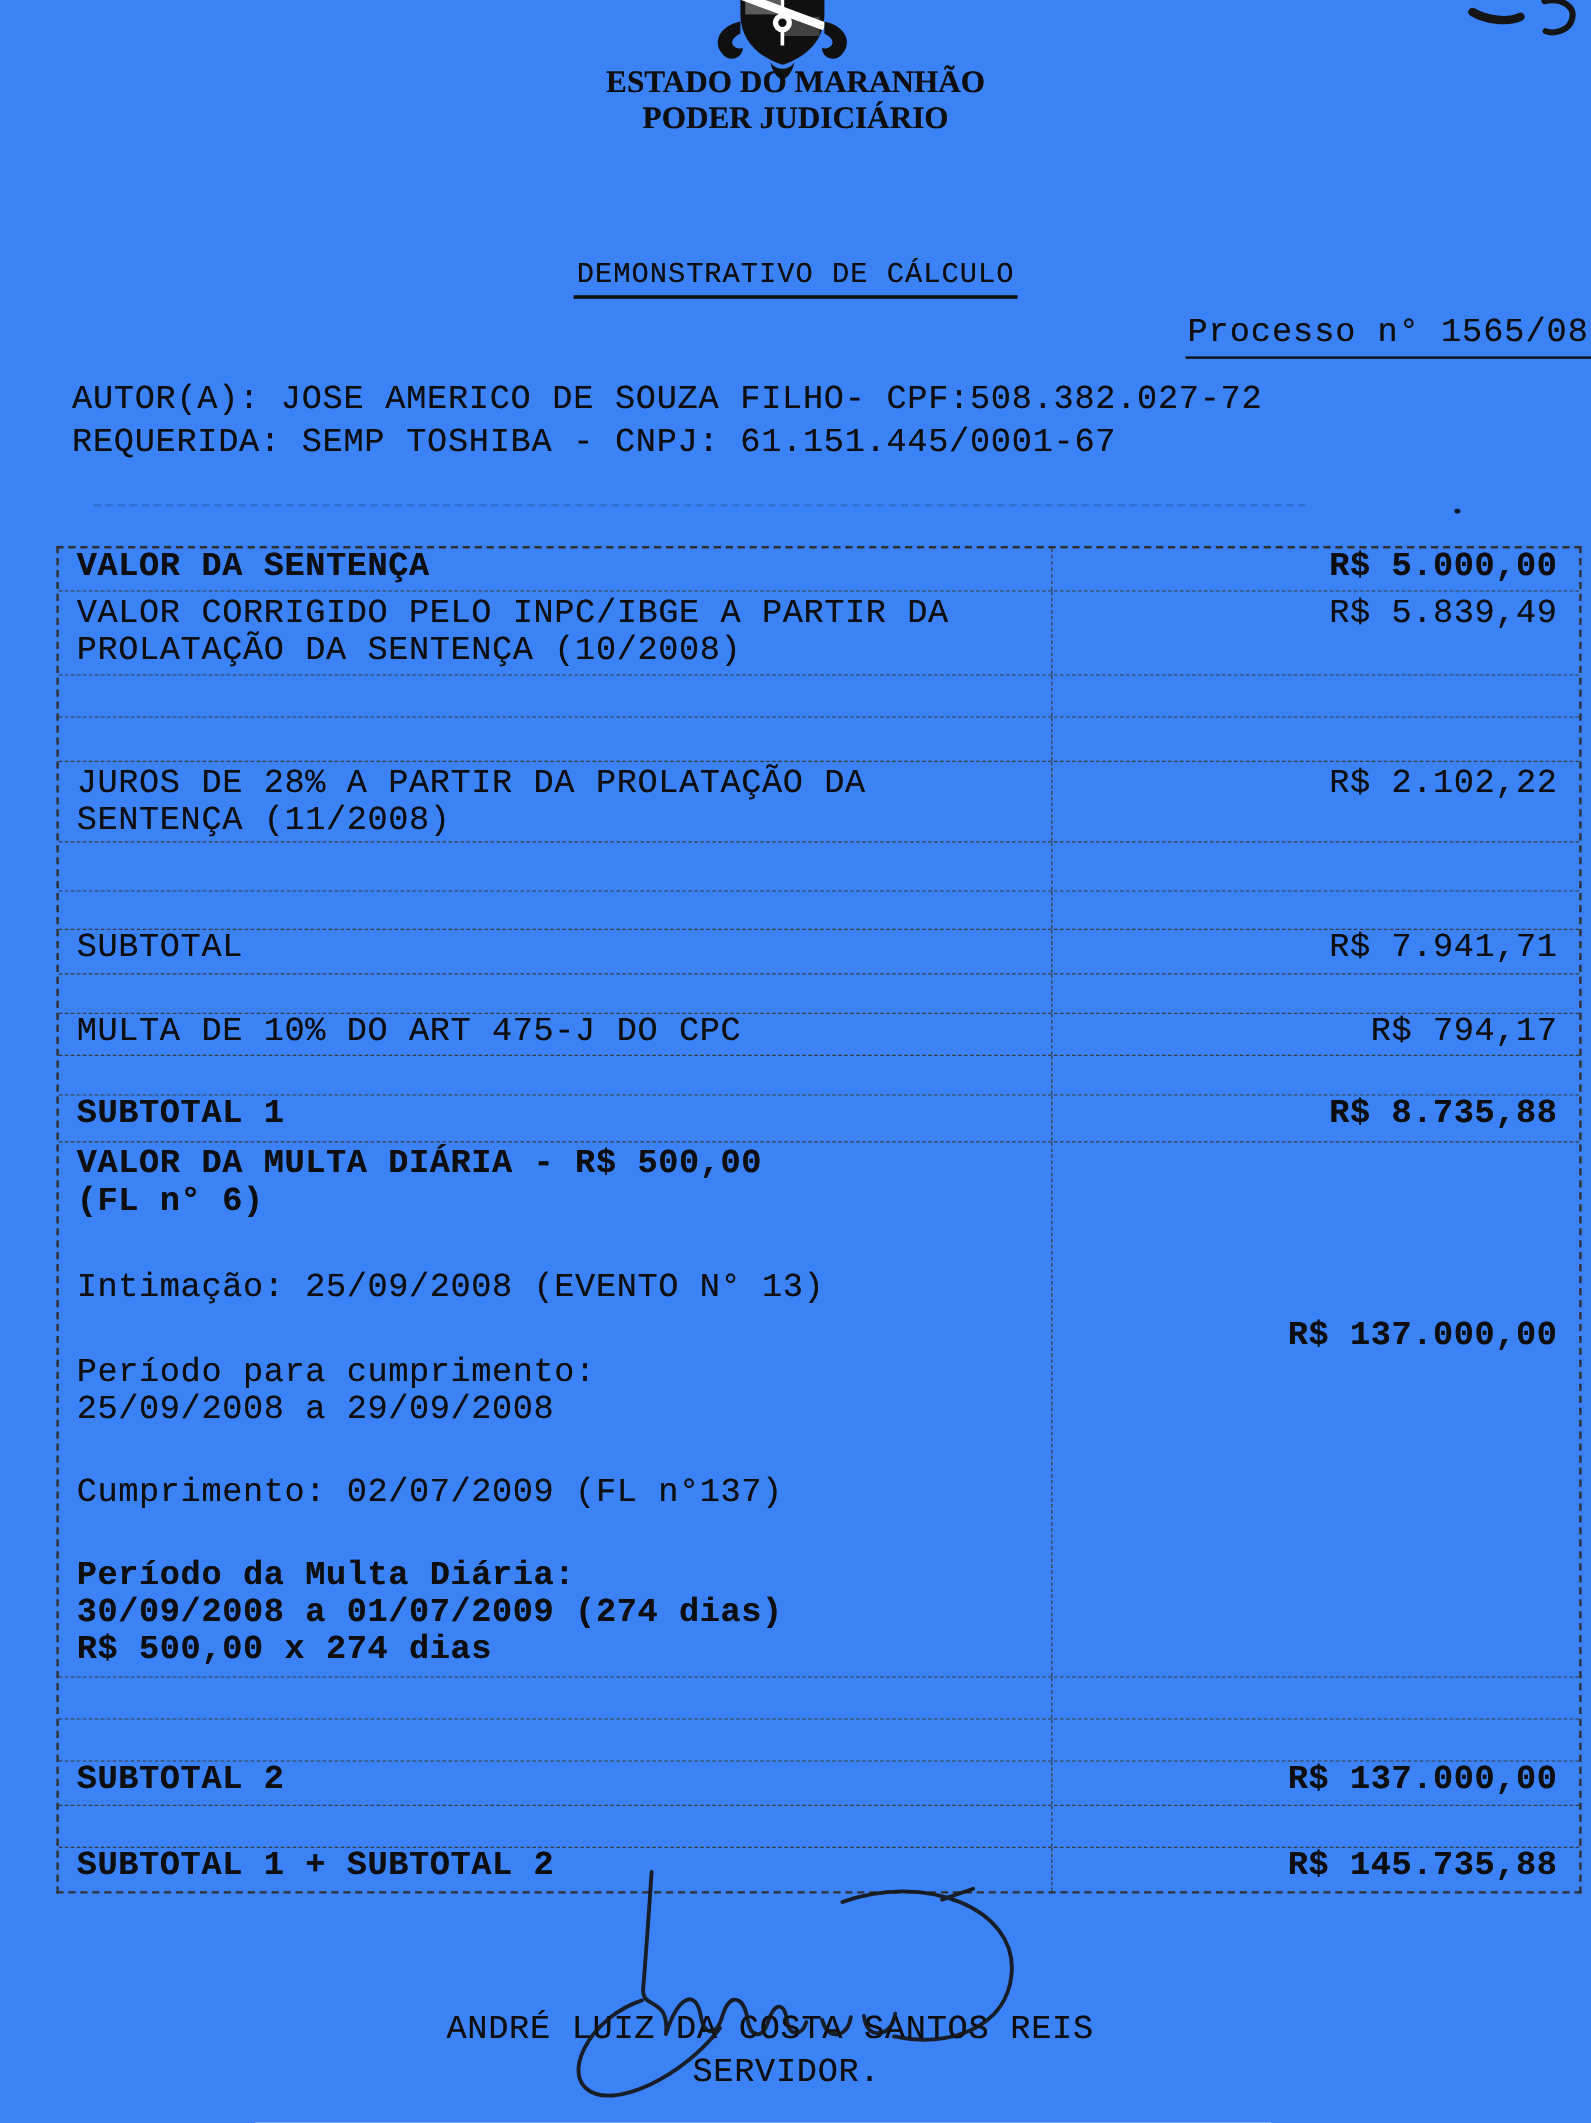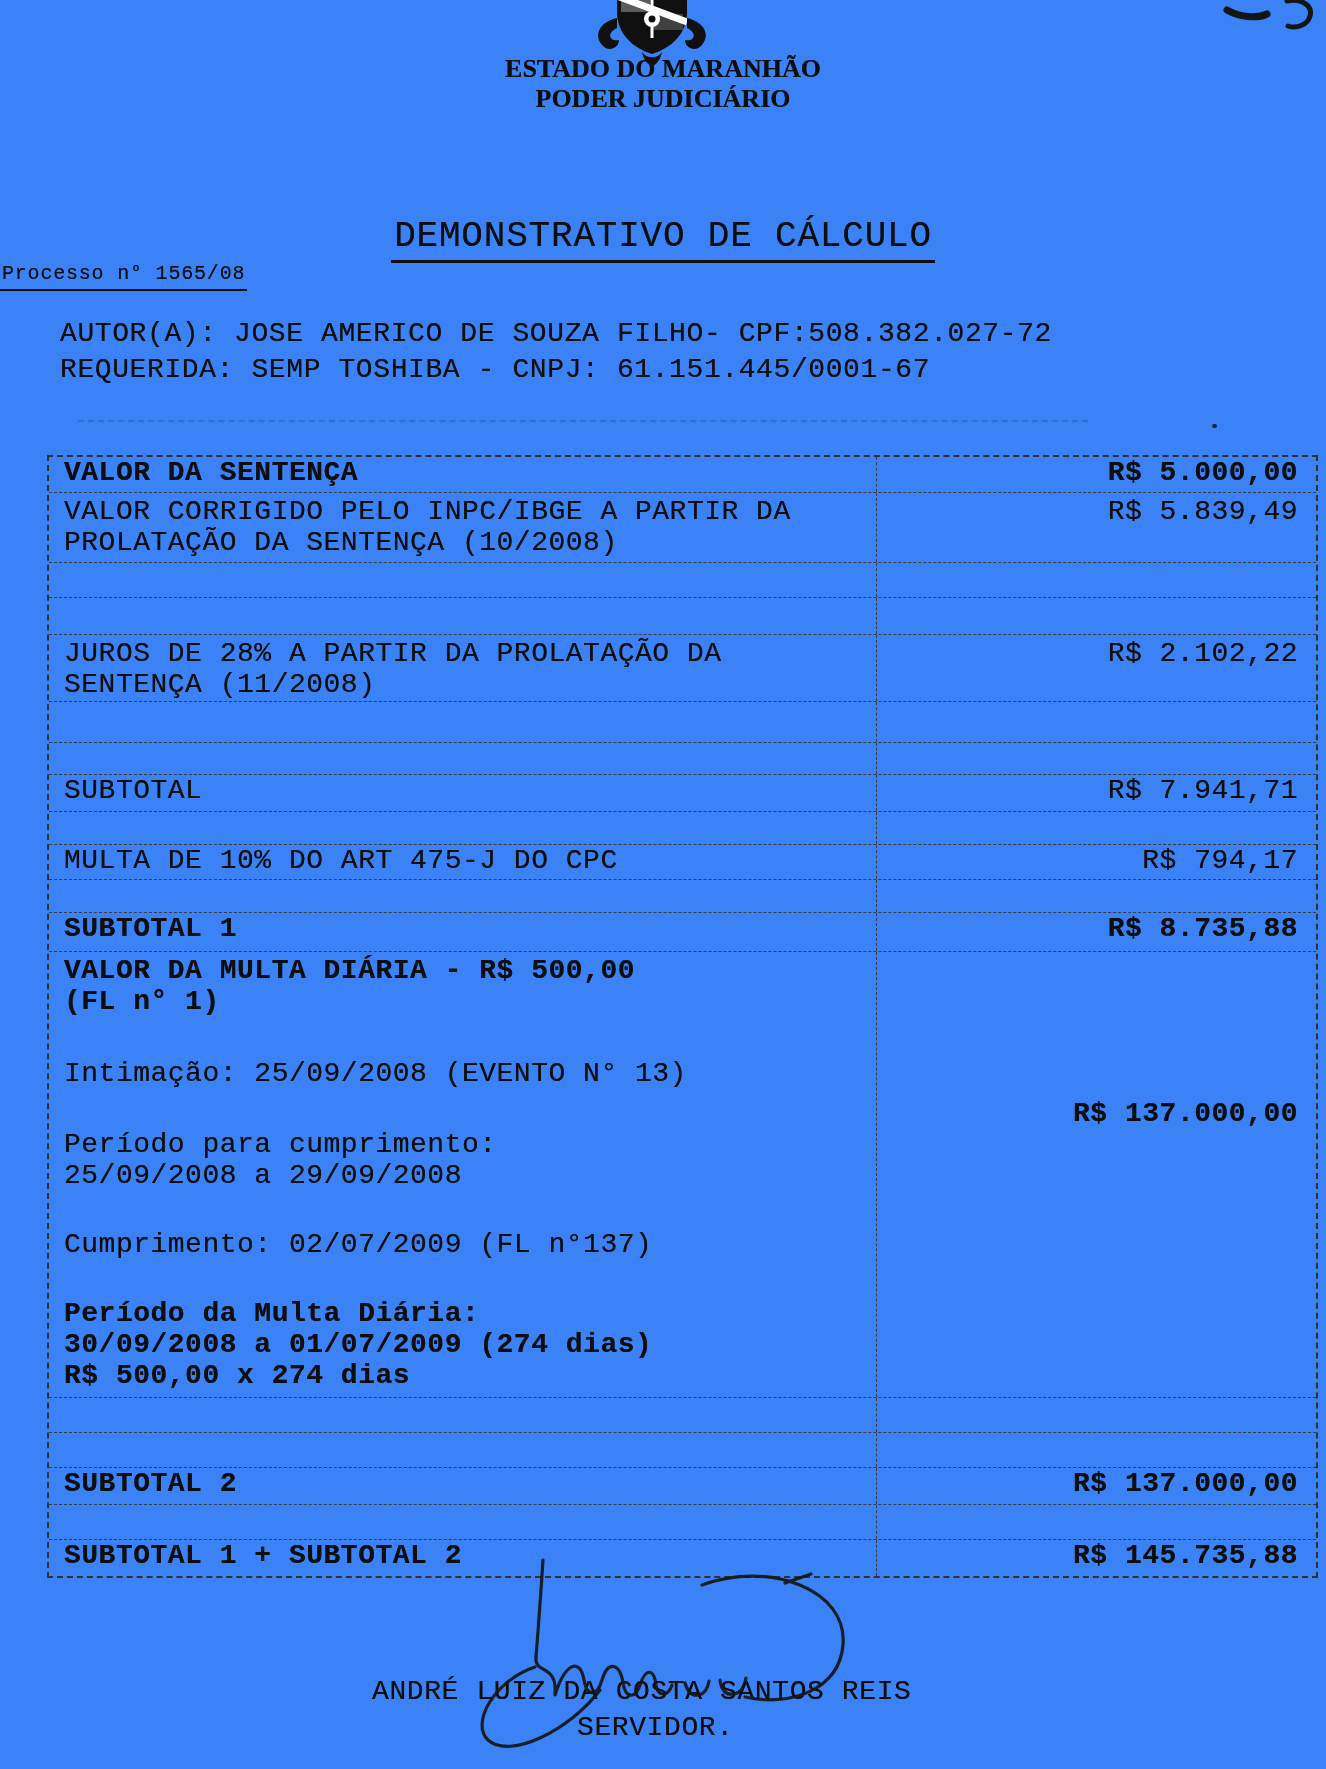--- a/index.html
+++ b/index.html
@@ -14,27 +14,27 @@
   .org-header{
     position:absolute; top:54px; left:0; width:100%; text-align:center;
     font-family:"Liberation Serif","DejaVu Serif",serif; font-weight:bold;
     line-height:30px; white-space:nowrap;
   }
   .org-line1,.org-line2{ font-size:26px; letter-spacing:0px; }
   .org-line3{ font-size:29px; letter-spacing:-2px; }
 
   .doc-title{
     position:absolute; top:216px; left:0; width:100%; text-align:center;
-    font-size:36px; letter-spacing:0.8px; white-space:nowrap;
+    font-size:24px; letter-spacing:0.8px; white-space:nowrap;
   }
   .doc-title span{ border-bottom:3px solid #101010; padding:0 3px 3px 3px; }
 
   .process-no{
-    position:absolute; top:262px; left:0; width:100%; text-align:left;
-    font-size:20px; letter-spacing:0.8px; white-space:nowrap;
+    position:absolute; top:262px; left:0; width:100%; text-align:right;
+    font-size:28px; letter-spacing:0.8px; white-space:nowrap;
   }
   .process-no span{ border-bottom:2px solid #101010; padding:0 2px 4px 2px; }
 
   .parties{
     position:absolute; top:316px; left:60px; font-size:28px; letter-spacing:0.6px;
     line-height:36px; white-space:nowrap;
   }
 
   .ghost-line{
     position:absolute; top:420px; left:78px; width:1010px; height:0;
@@ -188,21 +188,21 @@
       </div>
 
     <div class="trow h39">
       <div class="cl bold">SUBTOTAL 1</div>
       <div class="cv bold">R$ 8.735,88</div>
     </div>
 
     <div class="trow h446 top">
       <div class="cl big-cell">
         <div class="bold">VALOR DA MULTA DIÁRIA - R$ 500,00</div>
-        <div class="bold">(FL n° 1)</div>
+        <div class="bold">(FL n° 6)</div>
         <div class="mt41">Intimação: 25/09/2008 (EVENTO N° 13)</div>
         <div class="mt40">Período para cumprimento:</div>
         <div>25/09/2008 a 29/09/2008</div>
         <div class="mt38">Cumprimento: 02/07/2009 (FL n°137)</div>
         <div class="mt38 bold">Período da Multa Diária:</div>
         <div class="bold">30/09/2008 a 01/07/2009 (274 dias)</div>
         <div class="bold">R$ 500,00 x 274 dias</div>
       </div>
       <div class="cv bold big-value">R$ 137.000,00</div>
     </div>

